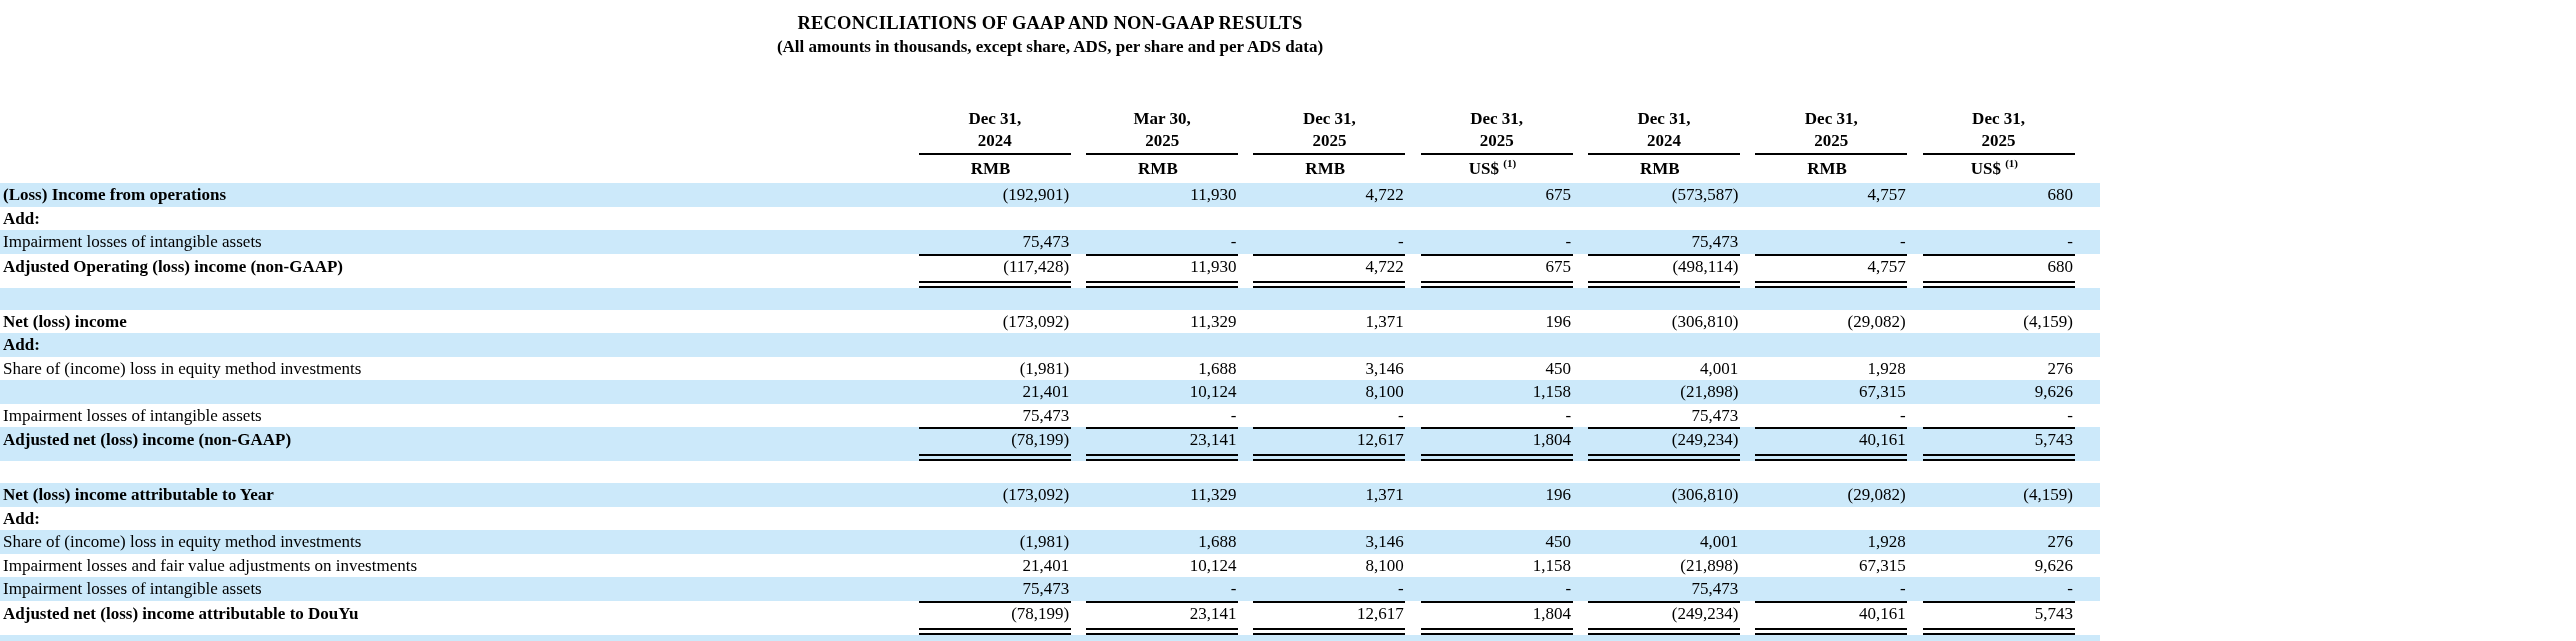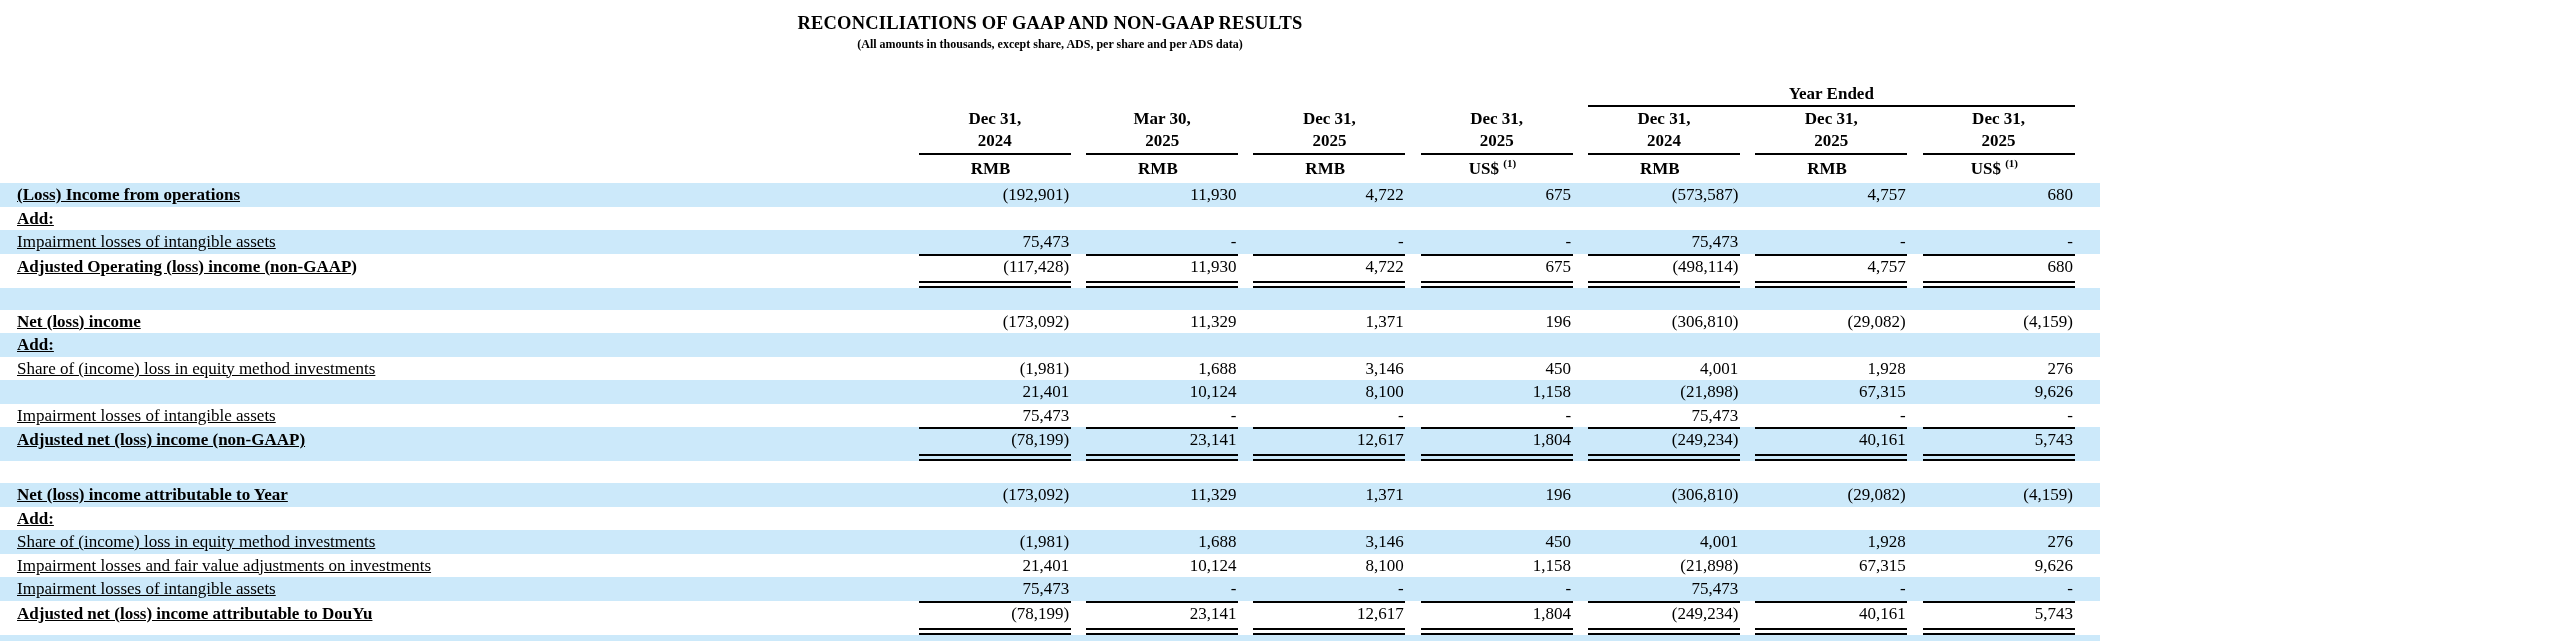--- a/index.html
+++ b/index.html
@@ -3,21 +3,21 @@
 <meta charset="utf-8">
 <style>
   html, body { margin:0; padding:0; background:#ffffff; }
   .page {
     width:2100px; height:642px; background:#ffffff; color:#000;
     font-family:"Liberation Serif", "DejaVu Serif", serif;
     overflow:hidden; position:relative;
   }
   .title-block { height:84px; box-sizing:border-box; padding-top:13.4px; text-align:center; }
   .title-1 { font-size:18.5px; font-weight:bold; letter-spacing:0.2px; }
-  .title-2 { font-size:12px; font-weight:bold; margin-top:2.5px; }
+  .title-2 { font-size:17px; font-weight:bold; margin-top:2.5px; }
 
   .trow {
     display:grid;
     grid-template-columns:907px repeat(7, 1fr) 22px;
     background:#ffffff;
   }
   .trow.blue { background:var(--band-blue, #cce9fa); }
 
   
   .hdr-group-row { height:23px; }
@@ -36,44 +36,41 @@
   .curr-inner { text-align:center; font-weight:bold; font-size:17px; line-height:27px; white-space:nowrap; }
 
   
   .r-data { height:23.5px; }
   .r-data .lbl, .r-data .num-inner { line-height:23.5px; }
   .r-total { height:34px; }
   .r-total .lbl, .r-total .num-inner { line-height:25px; }
   .r-spacer { height:22px; }
   .r-spacer-end { height:9.2px; }
 
-  .lbl { padding-left:17px; font-size:17px; white-space:nowrap; overflow:visible;text-decoration:underline; }
+  .lbl { padding-left:3px; font-size:17px; white-space:nowrap; overflow:visible; }
   .lbl.bold { font-weight:bold; }
   .num-inner {
     margin-left:11.8px; margin-right:3.4px; height:100%; box-sizing:border-box;
     text-align:right; font-size:17px; padding-right:1.7px; white-space:nowrap;
   }
   .num-inner.uline { border-bottom:2.5px solid #000; }
   .num-inner.dline { border-bottom:7.6px double #000; }
   sup { font-size:11px; line-height:0; }
 </style>
 </head>
 <body>
 
 <div class="page">
   <div class="title-block">
     <div class="title-1">RECONCILIATIONS OF GAAP AND NON-GAAP RESULTS</div>
     <div class="title-2">(All amounts in thousands, except share, ADS, per share and per ADS data)</div>
   </div>
   <div id="tbl">
       <div class="trow hdr-group-row">
         <div></div>
-        <div style="grid-column: 6 / span 3;">
-          <div class="group-inner">Year Ended</div>
-        </div>
       </div>
       <div class="trow hdr-dates-row">
         <div></div>
         <div style="grid-column: 2;">
           <div class="date-inner">
             <div>Dec 31,</div>
             <div>2024</div>
           </div>
         </div>
         <div style="grid-column: 3;">

